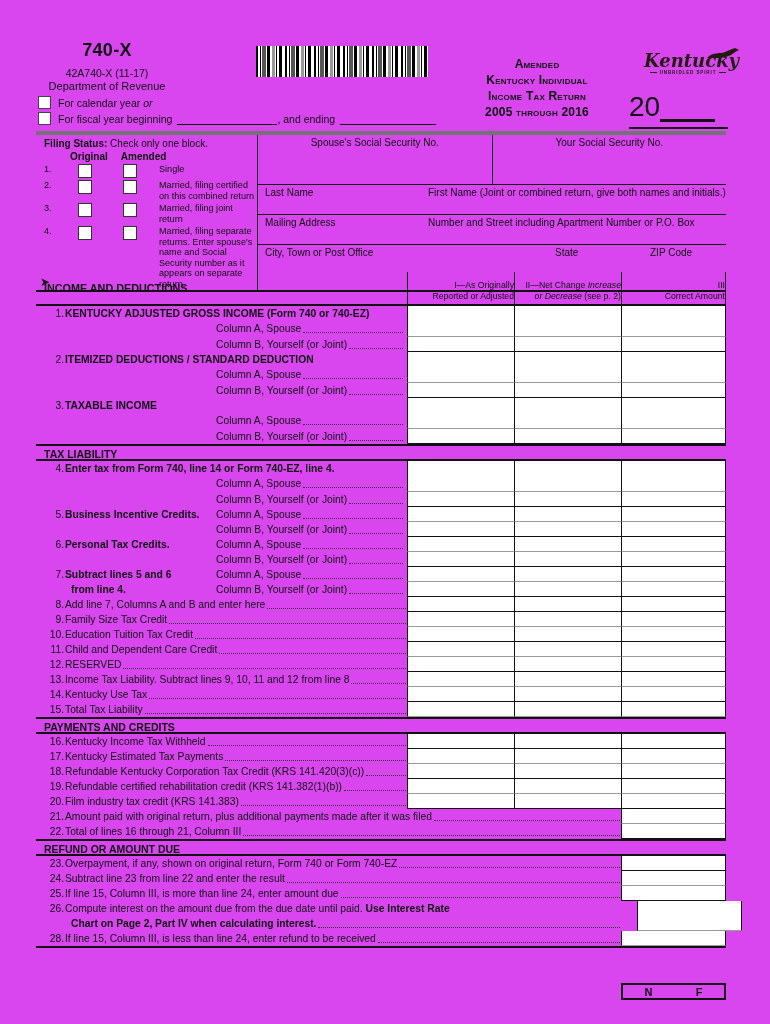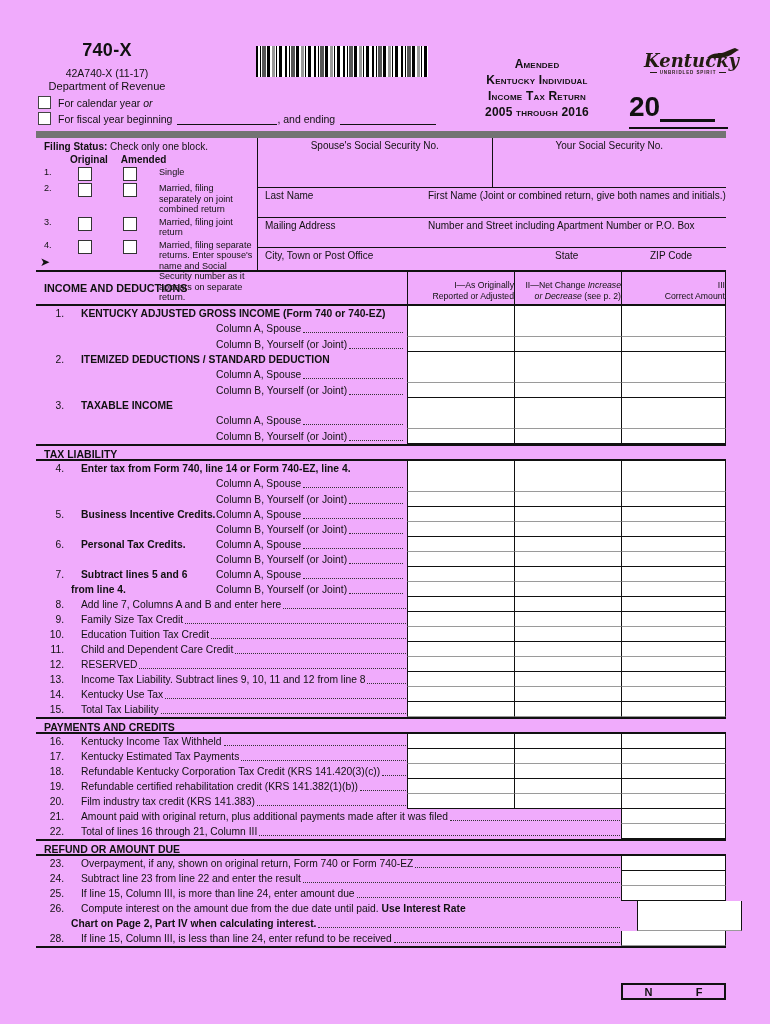--- a/index.html
+++ b/index.html
@@ -1,16 +1,16 @@
 <!DOCTYPE html>
 <html><head>
 <meta charset="utf-8">
 <style>
   html,body{margin:0;padding:0;background:#e8e8e8}
-  .page{position:relative;width:770px;height:1024px;margin:0 auto;background:#f0abfc;
+  .page{position:relative;width:770px;height:1024px;margin:0 auto;background:#d946ef;
         font-family:"Liberation Sans",sans-serif;color:#111;overflow:hidden}
 
   
   .idb{position:absolute;left:40px;top:40px;width:134px;text-align:center}
   .fno{font-size:18px;font-weight:bold;letter-spacing:.3px}
   .fcode{font-size:10.5px;margin-top:6px}
   .dept{font-size:11px;margin-top:1px}
 
   .chkline{position:absolute;left:38px;display:flex;align-items:center;font-size:10.5px;white-space:nowrap}
   .cbx{width:11px;height:11px;border:1.2px solid #444;margin-right:7px;flex:none;background:#fff}
@@ -25,27 +25,27 @@
             font-size:12px;font-variant:small-caps;line-height:16px;letter-spacing:.2px}
 
   .logo{position:absolute;left:644px;top:52px;width:88px;color:#221c10}
   .logo .script{font-family:"DejaVu Serif",serif;font-style:italic;font-weight:bold;font-size:18px;line-height:17px;position:relative}
   .logo .horse{position:absolute;right:-8px;top:-7px}
   .tag{display:flex;align-items:center;gap:3px;margin-top:1px;padding:0 6px}
   .tag .tl{flex:1;border-top:1px solid #221c10}
   .tag .tt{font-size:4.5px;letter-spacing:.9px;font-weight:bold;white-space:nowrap}
 
   .y20{position:absolute;left:629px;top:92px;display:flex;align-items:flex-end}
-  .n20{font-size:28px;font-weight:bold;line-height:30px}
+  .n20{font-size:28px;font-weight:normal;line-height:30px}
   .yblank{width:55px;border-bottom:3px solid #111;height:26px}
   .y20rule{position:absolute;left:629px;top:127px;width:99px;border-top:2.5px solid #111}
 
   
-  .tpb{position:absolute;left:36px;top:131px;width:690px;height:141px;box-sizing:border-box;
-       border-top:7px solid #737373;border-bottom:2.5px solid #111;display:flex}
+  .tpb{position:absolute;left:36px;top:131px;width:690px;height:161px;box-sizing:border-box;
+       border-top:4px solid #737373;border-bottom:2.5px solid #111;display:flex}
   .fsb{width:222px;border-right:1.2px solid #111;box-sizing:border-box;padding:3px 0 0 8px;position:relative;font-size:10px}
   .fsh b{font-size:10px}
   .fscols{display:flex;font-weight:bold;margin:2px 0 2px 26px;gap:13px}
   .fsrow{display:grid;grid-template-columns:24px 45px 46px 99px;margin-bottom:2px;font-size:9.1px;line-height:10.5px}
   .fsrow .cb{width:12px;height:12px;border:1.3px solid #333;margin-left:10px;background:#fff}
   .fsarrow{position:absolute;left:4px;bottom:2px;font-size:12px;line-height:12px}
 
   .tpr{flex:1;display:flex;flex-direction:column;font-size:10px}
   .ssnrow{height:49px;display:flex;border-bottom:1px solid #111}
   .ssnL,.ssnR{flex:1;text-align:center;padding-top:2px;box-sizing:border-box}
@@ -72,21 +72,21 @@
   .bx{border-left:1px solid #111;background:#fff;box-sizing:border-box}
   .bxr{border-right:1px solid #111}
   .sb{border-bottom:1px solid #111}
   .sg{border-bottom:1px solid #9a9a9a}
   .h30{height:30px}
 
   .line{position:relative;height:15px;line-height:15px;white-space:nowrap}
   .flexline{display:flex;align-items:flex-end}
   .flexline span{line-height:15px}
   .num{display:inline-block;width:20px;min-width:20px;text-align:right;margin-left:8px}
-  .lbl{margin-left:17px}
+  .lbl{margin-left:1px}
   .ttl{font-weight:bold}
   .ttl2{margin-left:35px;font-weight:bold}
   .sub{position:absolute;left:180px;right:3px;top:0;height:15px;display:flex;align-items:flex-end}
   .sub .sl{line-height:15px}
   .dots{flex:1;border-bottom:1.3px dotted #333;margin:0 1px 3px 2px;min-width:6px}
 
   
   .nfbox{position:absolute;left:621px;top:983px;width:105px;height:17px;border:2px solid #111;
          box-sizing:border-box;display:flex;justify-content:space-around;align-items:center;
          font-weight:bold;font-size:11px}
@@ -152,21 +152,21 @@
           <div class="fsrow">
             <span>1.</span>
             <span class="cb"></span>
             <span class="cb"></span>
             <span>Single</span>
           </div>
           <div class="fsrow">
             <span>2.</span>
             <span class="cb"></span>
             <span class="cb"></span>
-            <span>Married, filing separately on joint combined return</span>
+            <span>Married, filing certified on this combined return</span>
           </div>
           <div class="fsrow">
             <span>3.</span>
             <span class="cb"></span>
             <span class="cb"></span>
             <span>Married, filing joint return</span>
           </div>
           <div class="fsrow">
             <span>4.</span>
             <span class="cb"></span>

